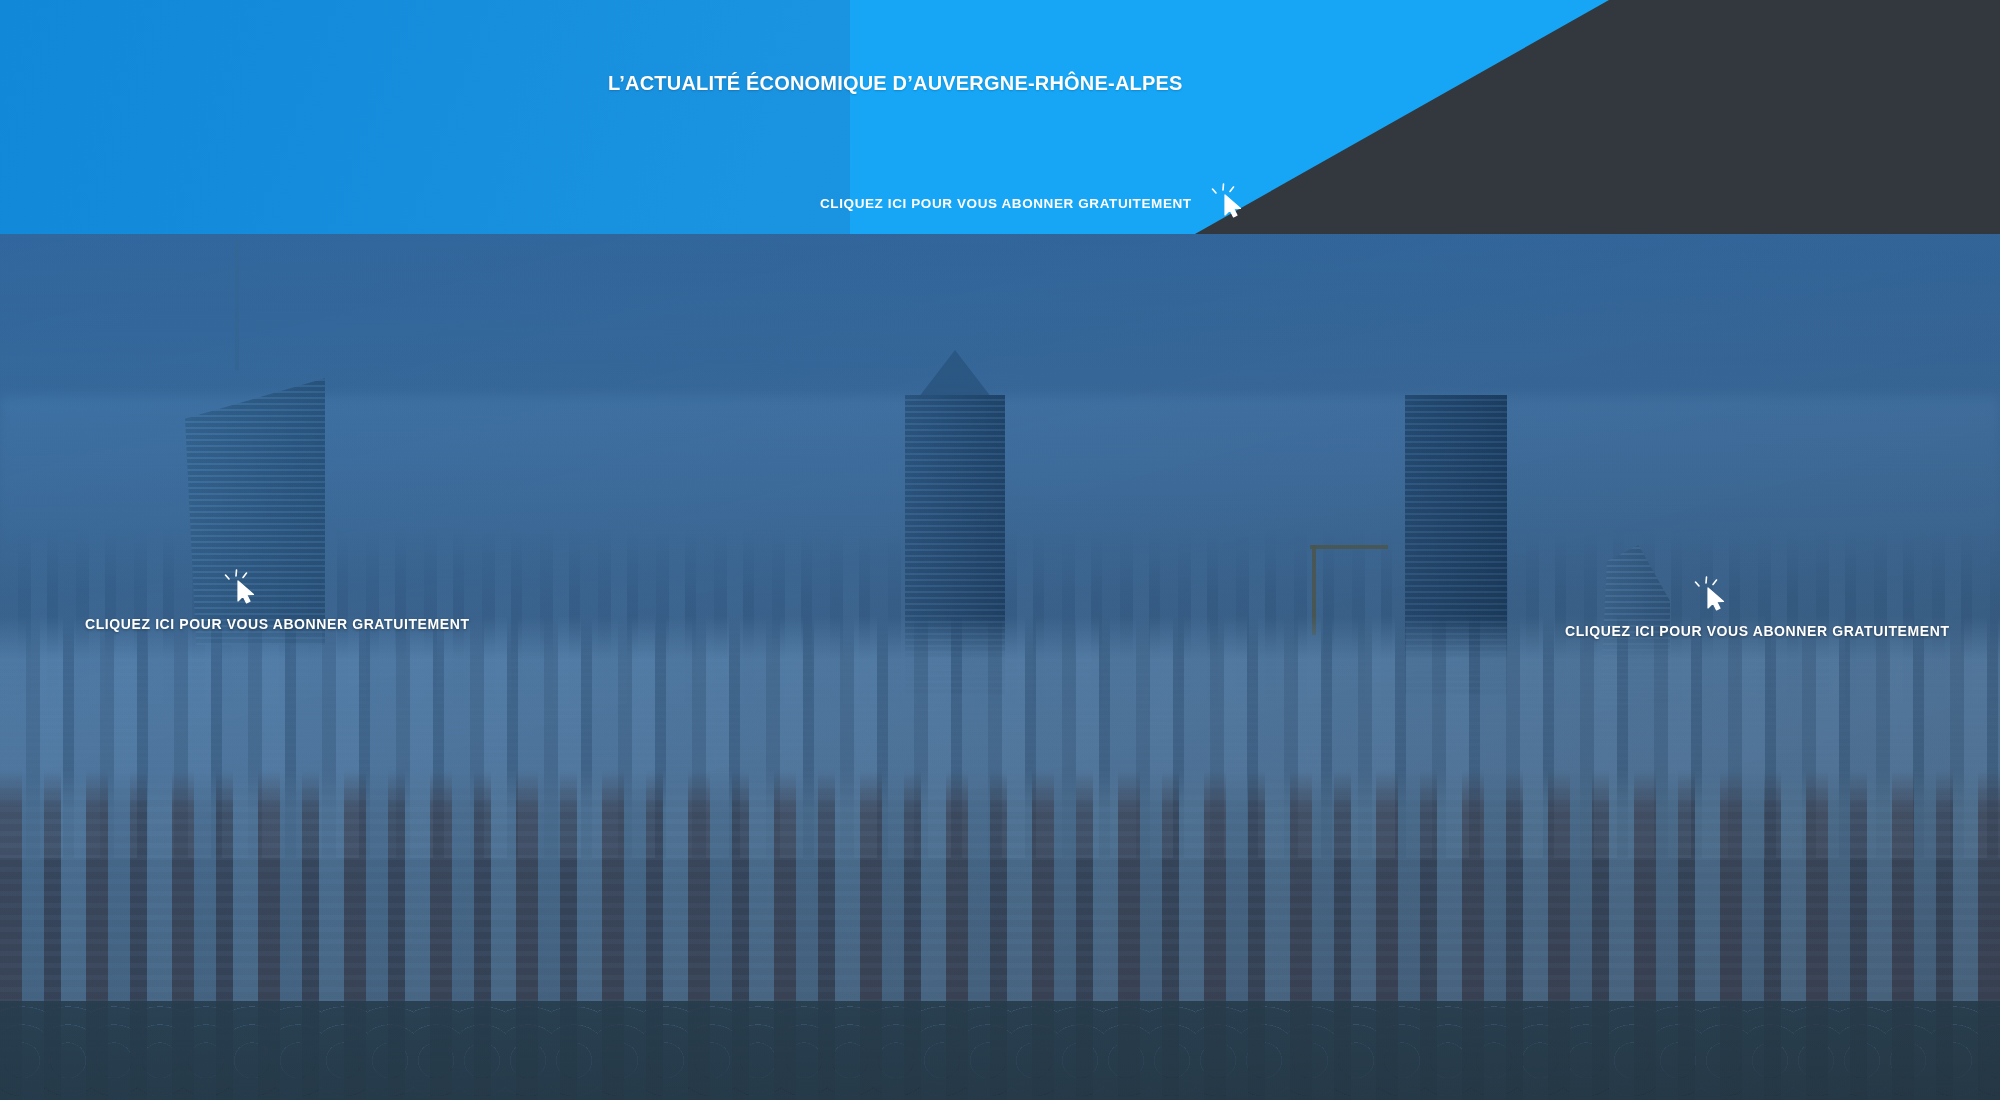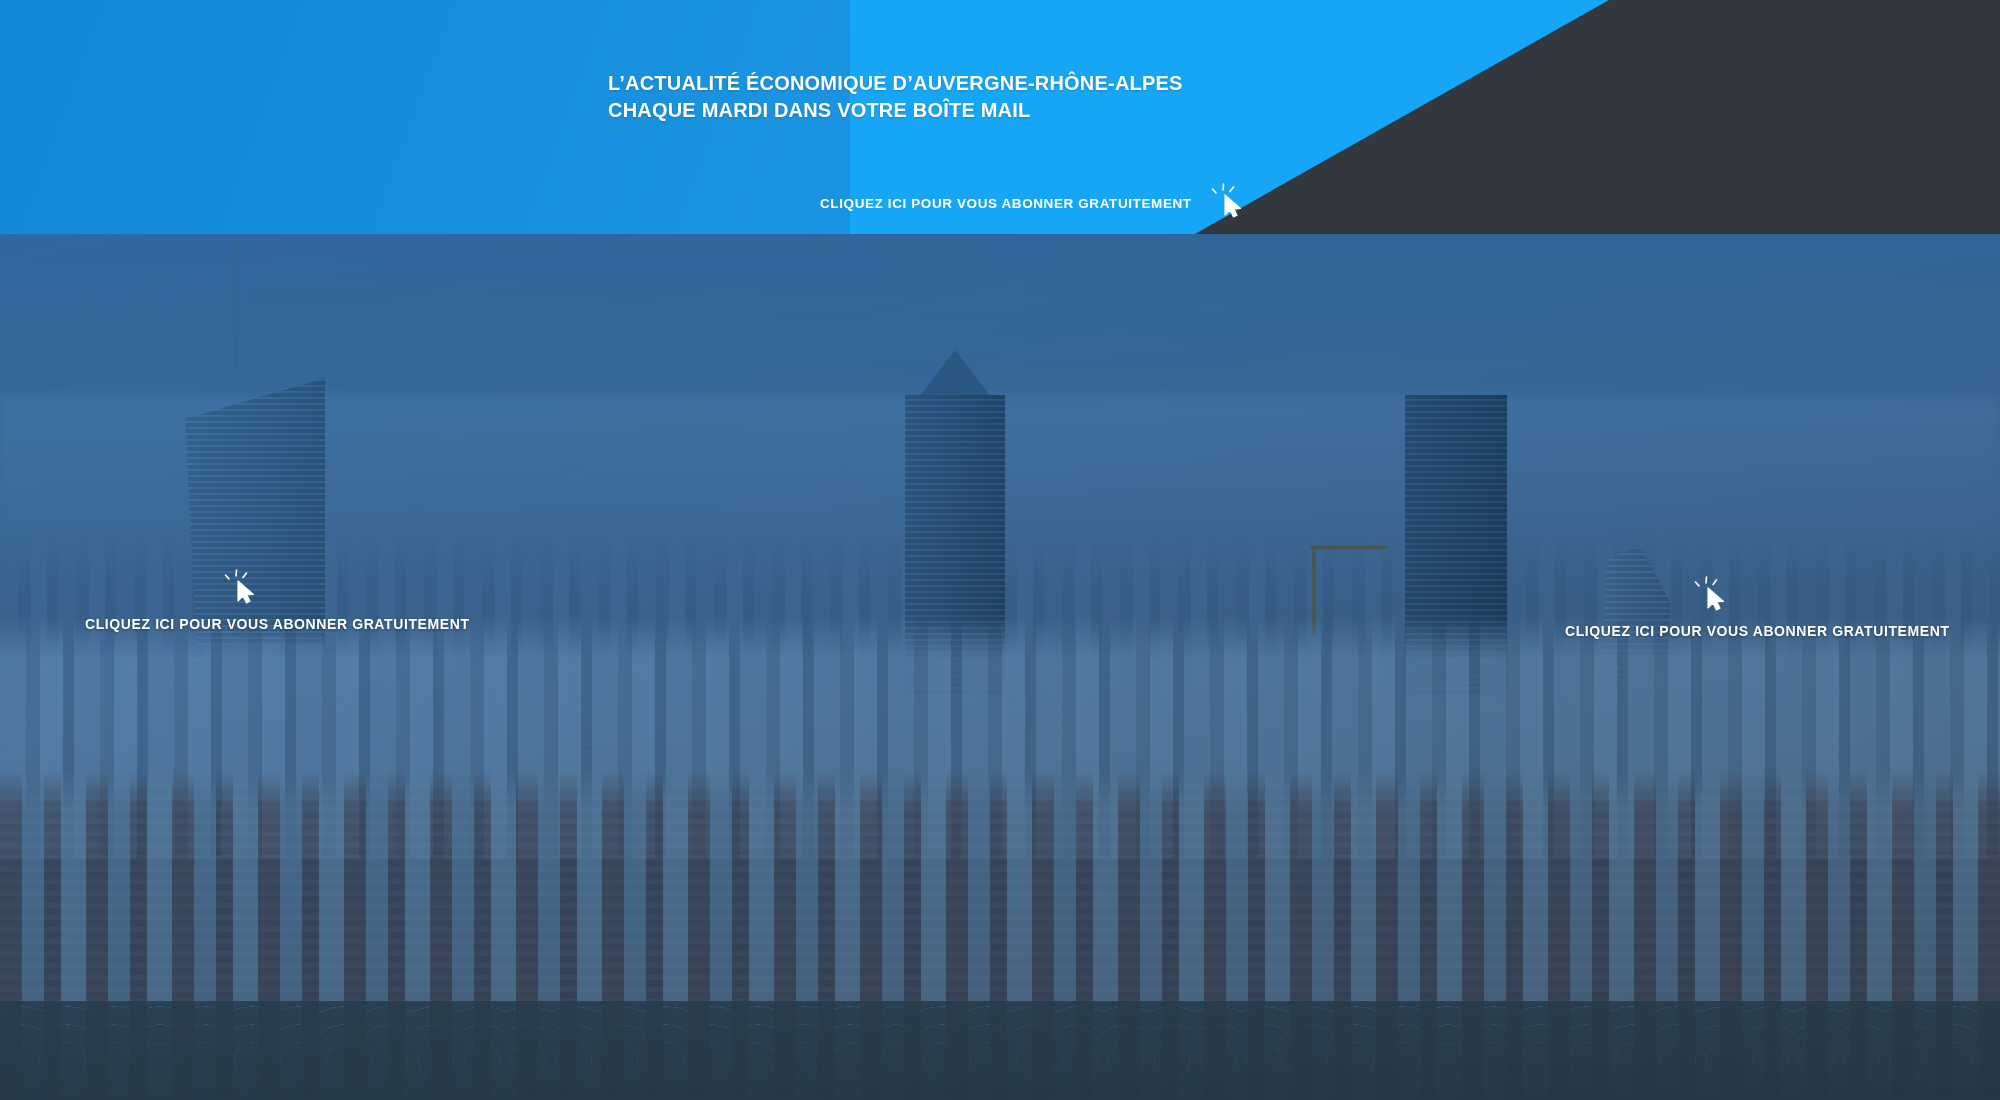--- a/index.html
+++ b/index.html
@@ -291,21 +291,20 @@
   </div>
 
   <div class="banner">
     <div class="banner-bg-blue"></div>
     <div class="banner-bg-dark"></div>
     <div class="banner-bg-cyan"></div>
 
     <div class="banner-inner">
       <div class="banner-title">
         <span>L’ACTUALITÉ ÉCONOMIQUE D’AUVERGNE-RHÔNE-ALPES</span>
-        <span>CHAQUE MARDI DANS VOTRE BOÎTE MAIL</span>
       </div>
 
       <div class="banner-cta">
         <span class="cta-text">CLIQUEZ ICI POUR VOUS ABONNER GRATUITEMENT</span>
         <span class="cursor-icon">
           <svg viewBox="0 0 42 42" fill="none" xmlns="http://www.w3.org/2000/svg">
             <path d="M15 13 L15 33 L20 28 L23.5 35 L27 33.3 L23.6 26.6 L30.5 26.5 Z" fill="#ffffff" stroke="#ffffff" stroke-width="1.2" stroke-linejoin="round"></path>
             <path d="M13 8 L13.5 2" stroke="#ffffff" stroke-width="1.6" stroke-linecap="round"></path>
             <path d="M6 11 L2.5 7" stroke="#ffffff" stroke-width="1.6" stroke-linecap="round"></path>
             <path d="M20 9.5 L23.5 5" stroke="#ffffff" stroke-width="1.6" stroke-linecap="round"></path>

